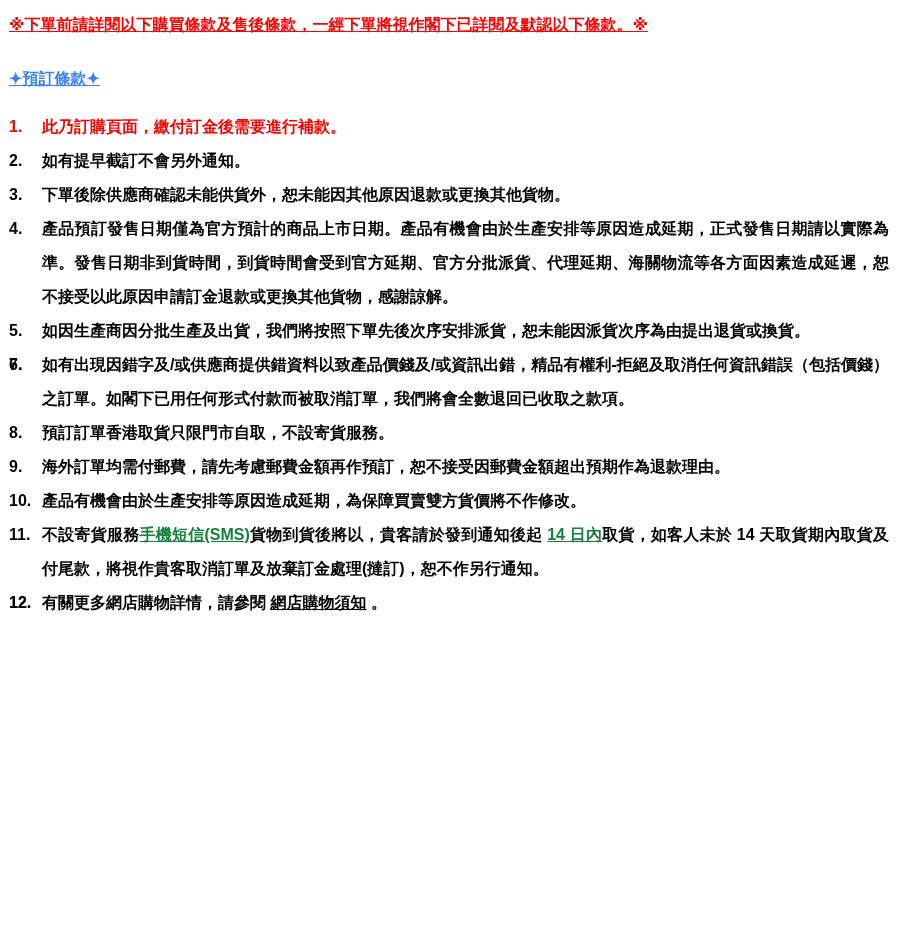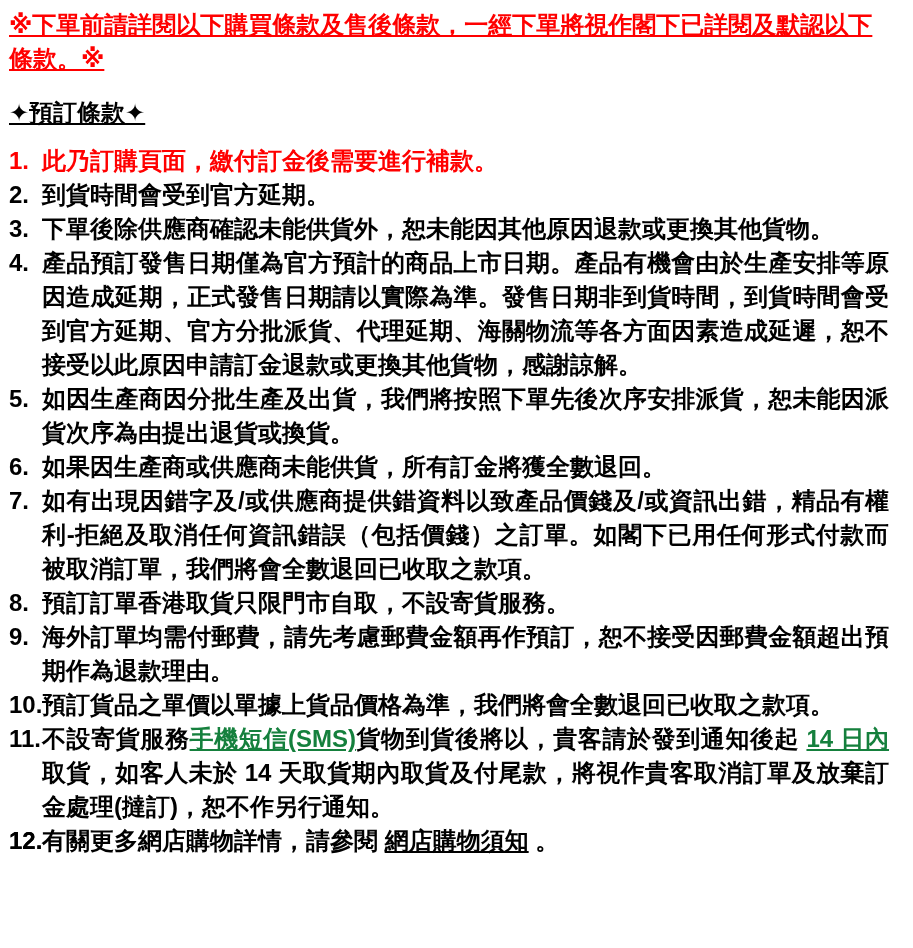--- a/index.html
+++ b/index.html
@@ -4,30 +4,31 @@
 <style>
   html, body { margin: 0; padding: 0; background: #ffffff; }
   body {
     width: 913px;
     min-height: 948px;
     font-family: "Liberation Sans", "DejaVu Sans", sans-serif;
     font-weight: 700;
     color: #000000;
     box-sizing: border-box;
   }
-  .doc { padding: 8px 24px 14px 9px; font-size: 24px; line-height: 34px; }
+  .doc { padding: 8px 24px 14px 9px; font-size: 16px; line-height: 34px; }
   .notice {
     color: #ff0000;
     text-decoration: underline;
     margin-bottom: 20px;
   }
   .section-title {
-    color: #000000;
+    color: #3b82f6;
     text-decoration: underline;
     margin-bottom: 14px;
+    font-family: Liberation Serif, serif;
   }
   .term {
     position: relative;
     padding-left: 33px;
     text-align: justify;
   }
   .term > .num { position: absolute; left: 0; top: 0; }
   .red { color: #ff0000; }
   .ru { color: #15803d; text-decoration: underline; }
   .link { color: #000000; text-decoration: underline; cursor: pointer; }
@@ -38,37 +39,37 @@
 <div class="doc">
 
   <div class="notice">※下單前請詳閱以下購買條款及售後條款，一經下單將視作閣下已詳閱及默認以下條款。※</div>
 
   <div class="section-title">✦預訂條款✦</div>
 
   <div class="terms">
 
     <div class="term red"><span class="num">1.</span><span>此乃訂購頁面，繳付訂金後需要進行補款。</span></div>
 
-    <div class="term"><span class="num">2.</span><span>到貨時間會受到官方延期。</span></div>
+    <div class="term"><span class="num">2.</span><span>如有提早截訂不會另外通知。</span></div>
 
     <div class="term"><span class="num">3.</span><span>下單後除供應商確認未能供貨外，恕未能因其他原因退款或更換其他貨物。</span></div>
 
     <div class="term"><span class="num">4.</span><span>產品預訂發售日期僅為官方預計的商品上市日期。產品有機會由於生產安排等原因造成延期，正式發售日期請以實際為準。發售日期非到貨時間，到貨時間會受到官方延期、官方分批派貨、代理延期、海關物流等各方面因素造成延遲，恕不接受以此原因申請訂金退款或更換其他貨物，感謝諒解。</span></div>
 
     <div class="term"><span class="num">5.</span><span>如因生產商因分批生產及出貨，我們將按照下單先後次序安排派貨，恕未能因派貨次序為由提出退貨或換貨。</span></div>
 
-    <div class="term"><span class="num">6.</span><span>如果因生產商或供應商未能供貨，所有訂金將獲全數退回。</span></div>
+    <div class="term"><span class="num">6.</span></div>
 
     <div class="term"><span class="num">7.</span><span>如有出現因錯字及/或供應商提供錯資料以致產品價錢及/或資訊出錯，精品有權利-拒絕及取消任何資訊錯誤（包括價錢）之訂單。如閣下已用任何形式付款而被取消訂單，我們將會全數退回已收取之款項。</span></div>
 
     <div class="term"><span class="num">8.</span><span>預訂訂單香港取貨只限門市自取，不設寄貨服務。</span></div>
 
     <div class="term"><span class="num">9.</span><span>海外訂單均需付郵費，請先考慮郵費金額再作預訂，恕不接受因郵費金額超出預期作為退款理由。</span></div>
 
-    <div class="term"><span class="num">10.</span><span>預訂貨品之單價以單據上貨品價格為準，我們將會全數退回已收取之款項。</span></div>
+    <div class="term"><span class="num">10.</span><span>產品有機會由於生產安排等原因造成延期，為保障買賣雙方貨價將不作修改。</span></div>
 
     <div class="term"><span class="num">11.</span><span>不設寄貨服務</span><span class="ru">手機短信(SMS)</span><span>貨物到貨後將以，貴客請於發到通知後起 </span><span class="ru">14 日內</span><span>取貨，如客人未於 14 天取貨期內取貨及付尾款，將視作貴客取消訂單及放棄訂金處理(撻訂)，恕不作另行通知。</span></div>
 
     <div class="term"><span class="num">12.</span></div>
 
     <div class="term"><span class="num">12.</span><span>有關更多網店購物詳情，請參閱 </span><span class="link">網店購物須知</span><span> 。</span></div>
 
   </div>
 </div>
 

